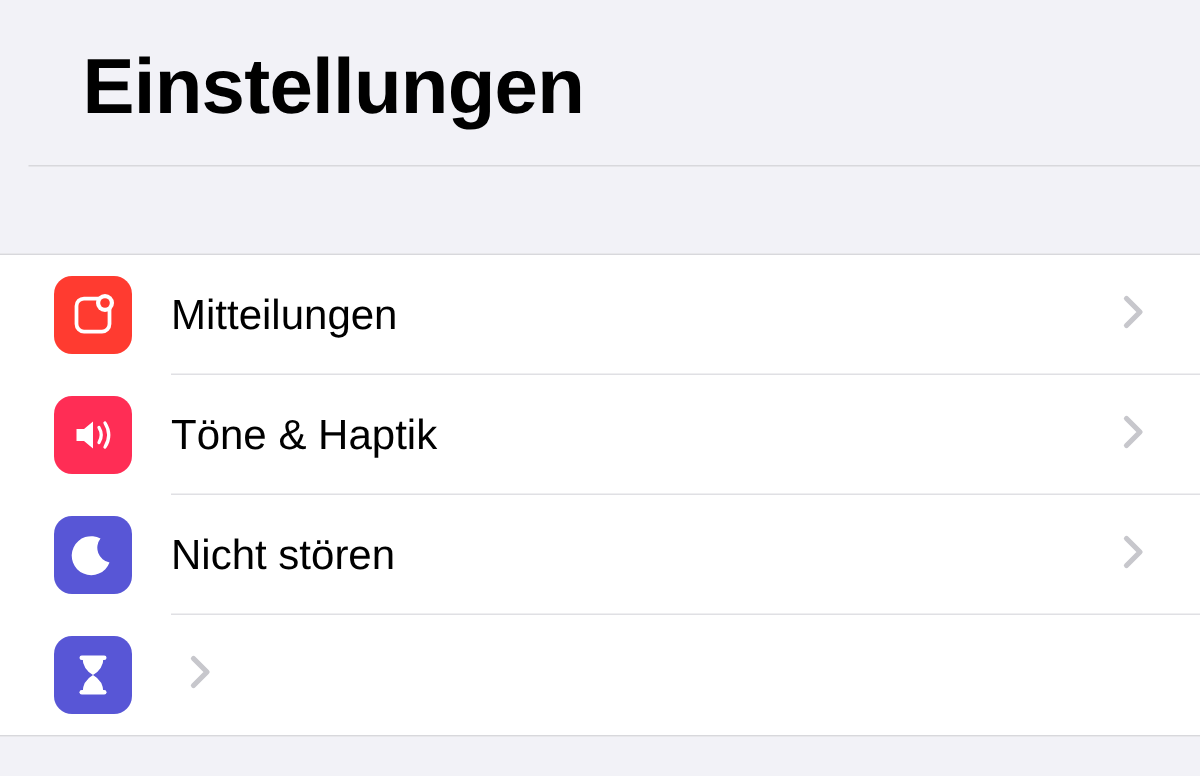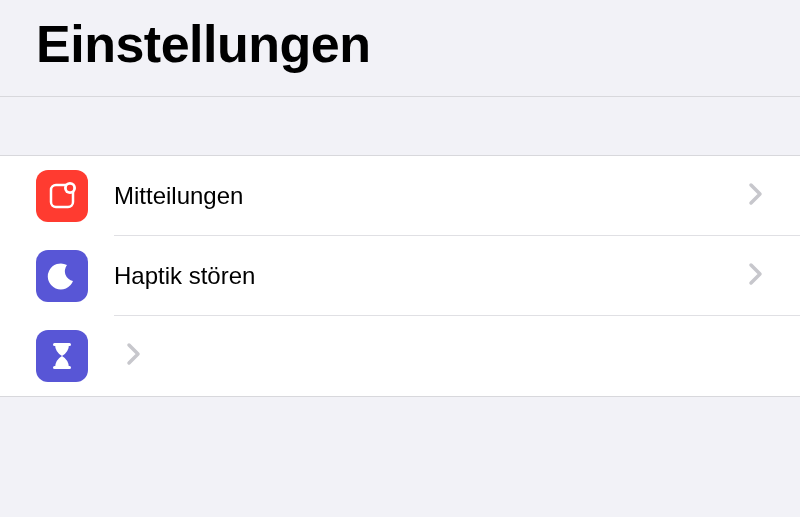--- a/index.html
+++ b/index.html
@@ -8,22 +8,23 @@
       box-sizing: border-box;
     }
     body {
       font-family: -apple-system, BlinkMacSystemFont, "Helvetica Neue", Arial, sans-serif;
       background: #f2f2f7;
       width: 800px;
       height: 517px;
       overflow: hidden;
     }
     .header {
-      padding: 14px 36px 22px 36px;
+      padding: 28px 36px 22px 36px;
       border-bottom: 1px solid #d8d8dc;
+      margin-left: 19px;
     }
     .header h1 {
       font-size: 52px;
       font-weight: 700;
       letter-spacing: -0.5px;
       color: #000;
     }
     .spacer {
       height: 58px;
     }
@@ -64,21 +65,21 @@
     .icon-red {
       background: #ff3b30;
     }
     .icon-pink {
       background: #ff2d55;
     }
     .icon-purple {
       background: #5856d6;
     }
     .label {
-      font-size: 24px;
+      font-size: 28px;
       color: #000;
       flex: 1;
     }
     .chevron {
       flex-shrink: 0;
       margin-left: 12px;
     }
   </style>
 </head>
 <body>
@@ -100,28 +101,43 @@
       </svg>
     </div>
     <span class="label">Mitteilungen</span>
     <span class="chevron">
       <svg width="16" height="24" viewBox="0 0 16 24">
           <path d="M3 3 L12 12 L3 21" stroke="#c7c7cc" stroke-width="3.5" fill="none" stroke-linecap="round" stroke-linejoin="round"></path>
         </svg>
     </span>
   </div>
 
+  <div class="row">
+    <div class="icon-box icon-pink">
+      <svg width="34" height="34" viewBox="0 0 34 34">
+        <path d="M6 13 L11 13 L17 8 L17 26 L11 21 L6 21 Z" fill="#fff"></path>
+        <path d="M21 12 Q24 17 21 22" stroke="#fff" stroke-width="2.2" fill="none" stroke-linecap="round"></path>
+        <path d="M25 9 Q30 17 25 25" stroke="#fff" stroke-width="2.2" fill="none" stroke-linecap="round"></path>
+      </svg>
+    </div>
+    <span class="label">Töne &amp; Haptik</span>
+    <span class="chevron">
+      <svg width="16" height="24" viewBox="0 0 16 24">
+          <path d="M3 3 L12 12 L3 21" stroke="#c7c7cc" stroke-width="3.5" fill="none" stroke-linecap="round" stroke-linejoin="round"></path>
+        </svg>
+    </span>
+  </div>
 
   <div class="row">
     <div class="icon-box icon-purple">
       <svg width="34" height="34" viewBox="0 0 34 34">
         <path d="M22 6 A13 13 0 1 0 28 22 A10 10 0 0 1 22 6 Z" fill="#fff"></path>
       </svg>
     </div>
-    <span class="label">Haptik stören</span>
+    <span class="label">Nicht stören</span>
     <span class="chevron">
       <svg width="16" height="24" viewBox="0 0 16 24">
           <path d="M3 3 L12 12 L3 21" stroke="#c7c7cc" stroke-width="3.5" fill="none" stroke-linecap="round" stroke-linejoin="round"></path>
         </svg>
     </span>
   </div>
 
   <div class="row">
     <div class="icon-box icon-purple">
       <svg width="34" height="34" viewBox="0 0 34 34">

